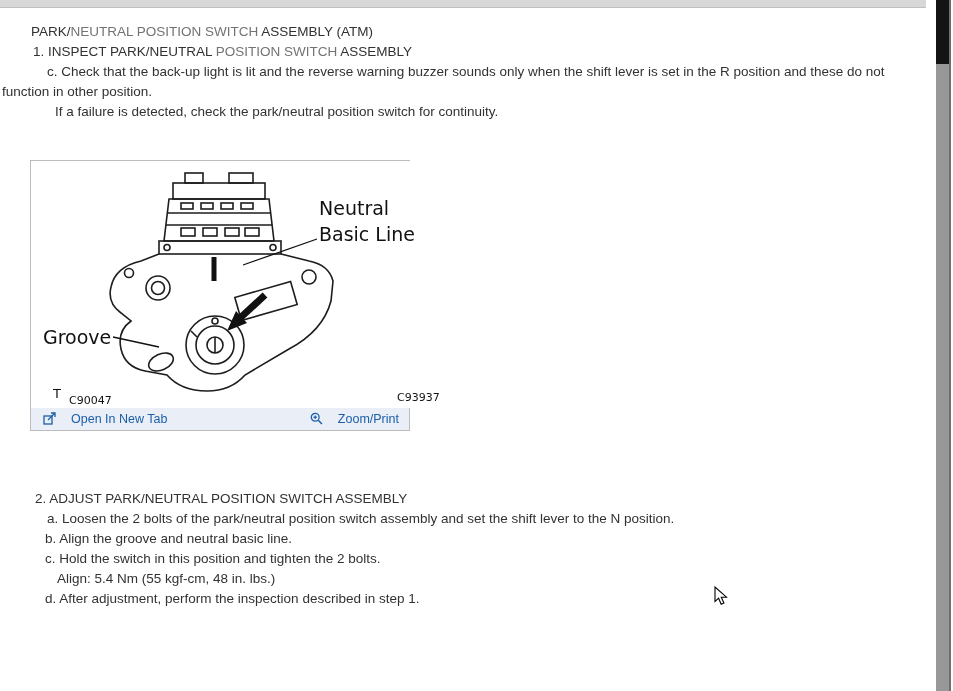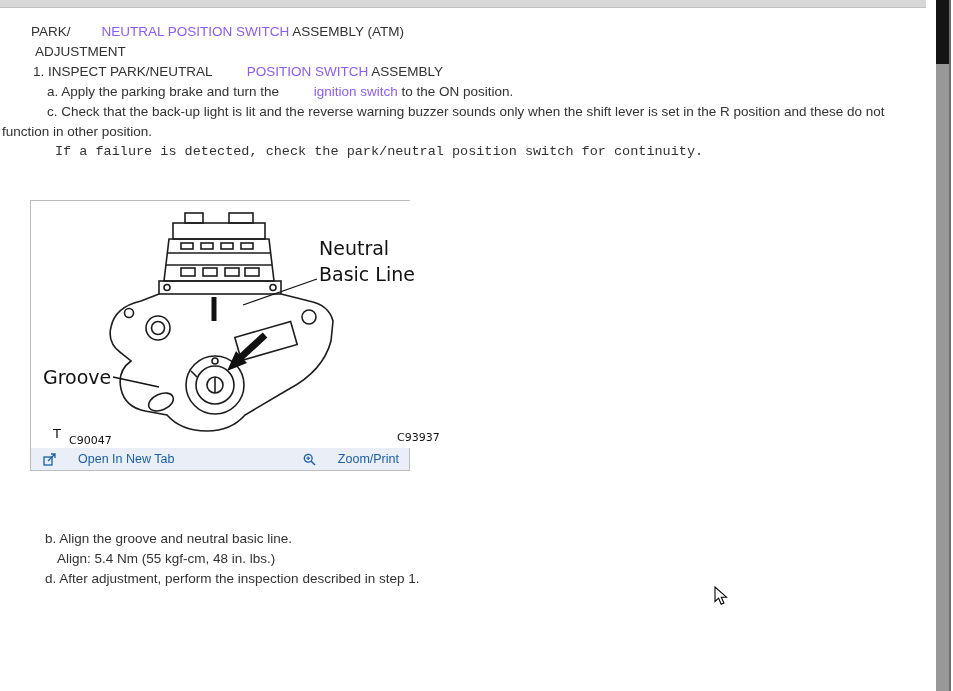--- a/index.html
+++ b/index.html
@@ -9,41 +9,41 @@
     font-family:"Liberation Sans", sans-serif;
   }
   .top-band {
     position:absolute; top:0; left:0; width:930px; height:7px;
     background:#d8d8d8; border-bottom:1px solid #c0c0c0;
   }
   .content { position:absolute; top:8px; left:0; width:926px; background:#fff; }
   .textblock { padding-top:14px; font-size:13.5px; line-height:20px; }
   .textblock p { margin:0; padding-left:2px; width:902px; }
   .bold { font-weight:normal; }
-  .link { color:#8b5cf6; cursor:pointer; text-decoration:none;margin-left:31px; }
+  .link { color:#737373; cursor:pointer; text-decoration:none; }
   .ind-title   { text-indent:29px; }
   .ind-adjust  { text-indent:33px; }
   .ind-step    { text-indent:31px; }
   .ind-item    { text-indent:45px; }
   .ind-item-b  { text-indent:43px; }
-  .ind-note    { text-indent:53px;font-family:Liberation Mono, monospace; }
+  .ind-note    { text-indent:53px; }
   .ind-torque  { text-indent:55px; }
 
   
   .figure {
     margin:38px 0 0 30px; width:380px; box-sizing:border-box;
     border:1px solid #bcbcbc; background:#fff;
   }
   .fig-image { position:relative; width:418px; height:247px; background:#fff; }
   .fig-toolbar {
     height:22px; background:#e9eef7; display:flex;
     justify-content:space-between; align-items:center;
     padding:0 10px 0 12px; font-size:12.5px;
   }
-  .fig-link { color:#1c5fa8; display:inline-flex; align-items:center; gap:22px; cursor:pointer; }
+  .fig-link { color:#1c5fa8; display:inline-flex; gap:15px; cursor:pointer; }
   .fig-link svg { display:block; }
 
   .step2 { margin-top:44px; }
 
   
   .scroll-gutter { position:absolute; top:0; right:0; width:27px; height:691px; background:#ffffff; }
   .scroll-track {
     position:absolute; top:0; right:2px; width:15px; height:691px;
     background:#989898; border-right:2px solid #6f6f6f; box-sizing:border-box;
   }
@@ -56,26 +56,22 @@
 </head>
 <body>
 
 <div class="top-band"></div>
 
 <div class="content">
   <div class="textblock">
     <p class="ind-title">
       <span class="bold">PARK/</span><span class="bold link">NEUTRAL POSITION SWITCH</span><span class="bold"> ASSEMBLY (ATM)</span>
     </p>
-    <p class="ind-adjust bold">ADJUSTMENT</p>
     <p class="ind-step">
       <span>1. INSPECT PARK/NEUTRAL </span><span class="link">POSITION SWITCH</span><span> ASSEMBLY</span>
-    </p>
-    <p class="ind-item">
-      <span>a. Apply the parking brake and turn the </span><span class="link">ignition switch</span><span> to the ON position.</span>
     </p>
     <p class="ind-item">c. Check that the back-up light is lit and the reverse warning buzzer sounds only when the shift lever is set in the R position and these do not function in other position.</p>
     <p class="ind-note">If a failure is detected, check the park/neutral position switch for continuity.</p>
   </div>
 
   <div class="figure">
     <div class="fig-image">
       <svg viewBox="0 0 418 247" width="418" height="247">
         <g fill="none" stroke="#1d1d1d" stroke-width="1.6">
 
@@ -152,21 +148,24 @@
           <line x1="8.2" y1="8.2" x2="12" y2="12" stroke="#1c5fa8" stroke-width="1.5"></line>
           <line x1="3.4" y1="5.2" x2="7" y2="5.2" stroke="#1c5fa8" stroke-width="1.2"></line>
           <line x1="5.2" y1="3.4" x2="5.2" y2="7" stroke="#1c5fa8" stroke-width="1.2"></line>
         </svg>
         <span>Zoom/Print</span>
       </span>
     </div>
   </div>
 
   <div class="textblock step2">
+    <p class="ind-adjust">2. ADJUST PARK/NEUTRAL POSITION SWITCH ASSEMBLY</p>
+    <p class="ind-item">a. Loosen the 2 bolts of the park/neutral position switch assembly and set the shift lever to the N position.</p>
     <p class="ind-item-b">b. Align the groove and neutral basic line.</p>
+    <p class="ind-item-b">c. Hold the switch in this position and tighten the 2 bolts.</p>
     <p class="ind-torque">
       <span>Align: </span><span class="bold">5.4 Nm (55 kgf-cm, 48 in. lbs.)</span>
     </p>
     <p class="ind-item-b">d. After adjustment, perform the inspection described in step 1.</p>
   </div>
 </div>
 
 <div class="scroll-gutter">
   <div class="scroll-track">
     <div class="scroll-thumb"></div>

